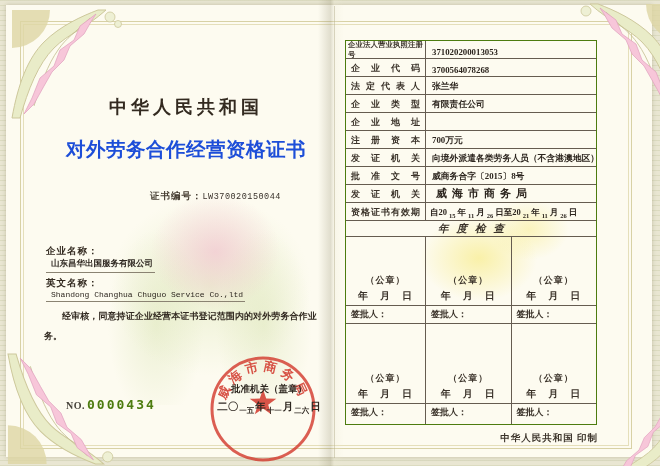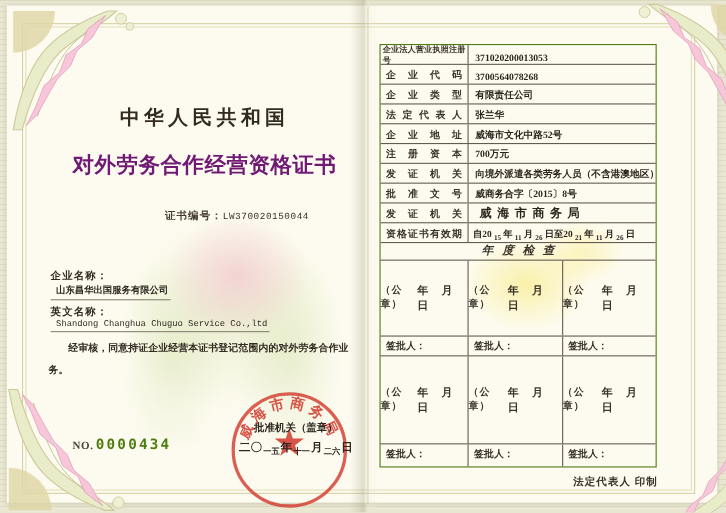--- a/index.html
+++ b/index.html
@@ -30,21 +30,21 @@
   .corner{position:absolute;pointer-events:none;}
   .c-tl{left:10px;top:8px;}
   .c-tr{left:566px;top:2px;transform:scaleX(-1);}
   .c-bl{left:2px;top:352px;transform:scaleY(-1);}
   .c-br{left:584px;top:384px;transform:scale(-1,-1);}
 
   
   .title1{position:absolute;left:40px;top:95px;width:292px;text-align:center;
     font-size:18px;font-weight:bold;letter-spacing:4px;color:#332a20;}
   .title2{position:absolute;left:34px;top:136px;width:304px;text-align:center;
-    font-size:19.5px;font-weight:bold;letter-spacing:.5px;color:#701a75;}
+    font-size:19.5px;font-weight:bold;letter-spacing:.5px;color:#1d4ed8;}
   .certno{position:absolute;left:150px;top:190px;display:flex;align-items:baseline;color:#453c30;}
   .certno .cn-label{font-size:9.5px;font-weight:bold;letter-spacing:1px;}
   .certno .cn-value{font-size:8.5px;font-family:"Liberation Mono", monospace;letter-spacing:.5px;color:#38312a;}
   .field{position:absolute;left:46px;width:254px;display:flex;align-items:baseline;}
   .f-company{top:245px;flex-direction:column;}
   .f-english{top:277px;flex-direction:column;}
   .field .lab{font-size:9.5px;font-weight:bold;letter-spacing:1px;color:#332a20;white-space:nowrap;}
   .field .val{flex:1;border-bottom:1px solid #8a8372;padding:0 2px 2px 5px;font-size:8.5px;
     color:#2e2720;font-weight:600;white-space:nowrap;}
   .f-english .val{font-family:"Liberation Mono", monospace;font-weight:400;font-size:8px;}
@@ -71,21 +71,21 @@
   .row-regno .tl-cell>span{font-size:7.4px;padding:0 2px;letter-spacing:0;}
   .tv-cell{flex:1;display:flex;align-items:flex-end;padding:0 3px 1px 6px;font-size:8.8px;
     color:#2c251e;font-weight:600;white-space:nowrap;overflow:hidden;}
   .row-issuer .tv-cell{align-items:center;font-size:11px;font-weight:bold;letter-spacing:5px;padding:0 0 0 10px;}
   .row-validity .tv-cell{display:block;line-height:16px;padding:1px 0 0 4px;font-size:8.5px;}
   .vs{font-size:6.5px;vertical-align:sub;margin:0 2px;}
   .annual{height:16px;box-sizing:border-box;border-bottom:1px solid #655c50;text-align:center;
     font-size:10.5px;font-weight:bold;color:#3b332a;letter-spacing:8px;text-indent:8px;line-height:15px;font-style:italic;}
   .stamp-row{display:flex;box-sizing:border-box;border-bottom:1px solid #655c50;}
   .sr1{height:69px;} .sr2{height:80px;}
-  .stamp-row .cell{flex:1;border-right:1px solid #655c50;display:flex;flex-direction:row;
+  .stamp-row .cell{flex:1;border-right:1px solid #655c50;display:flex;flex-direction:column;
     justify-content:flex-end;align-items:center;padding-bottom:2px;box-sizing:border-box;}
   .stamp-row .cell:first-child{flex:0 0 80px;}
   .stamp-row .cell:last-child{border-right:none;}
   .stamp-label{font-size:9px;font-weight:600;color:#3b332a;letter-spacing:1px;}
   .ymd{font-size:10px;font-weight:bold;color:#3b332a;letter-spacing:1px;margin-top:2px;}
   .sign-row{display:flex;box-sizing:border-box;border-bottom:1px solid #655c50;}
   .sg1{height:18px;} .sg2{flex:1;border-bottom:none;}
   .sign-row .cell{flex:1;border-right:1px solid #655c50;box-sizing:border-box;
     font-size:9px;font-weight:600;color:#3b332a;padding:2px 0 0 5px;}
   .sign-row .cell:first-child{flex:0 0 80px;}
@@ -175,35 +175,34 @@
     <div class="tv-cell">371020200013053</div>
   </div>
   <div class="trow">
     <div class="tl-cell">
         <span>企业代码</span>
       </div>
     <div class="tv-cell">3700564078268</div>
   </div>
   <div class="trow">
     <div class="tl-cell">
+        <span>法定代表人</span>
+      </div>
+    <div class="tv-cell">张兰华</div>
+  </div>
+  <div class="trow">
+    <div class="tl-cell">
         <span>企业类型</span>
       </div>
     <div class="tv-cell">有限责任公司</div>
   </div>
   <div class="trow">
     <div class="tl-cell">
-        <span>法定代表人</span>
-      </div>
-    <div class="tv-cell">张兰华</div>
-  </div>
-  <div class="trow">
-    <div class="tl-cell">
         <span>企业地址</span>
       </div>
-    <div class="tv-cell">威海市文化中路52号</div>
   </div>
   <div class="trow">
     <div class="tl-cell">
         <span>注册资本</span>
       </div>
     <div class="tv-cell">700万元</div>
   </div>
   <div class="trow">
     <div class="tl-cell">
         <span>发证机关</span>
@@ -265,13 +264,13 @@
       <span class="ymd">年　月　日</span>
     </div>
   </div>
   <div class="sign-row sg2">
     <div class="cell">签批人：</div>
     <div class="cell">签批人：</div>
     <div class="cell">签批人：</div>
   </div>
 </div>
 
-<div class="printer">法定代表人 印制</div>
+<div class="printer">中华人民共和国 印制</div>
 
 </body></html>

